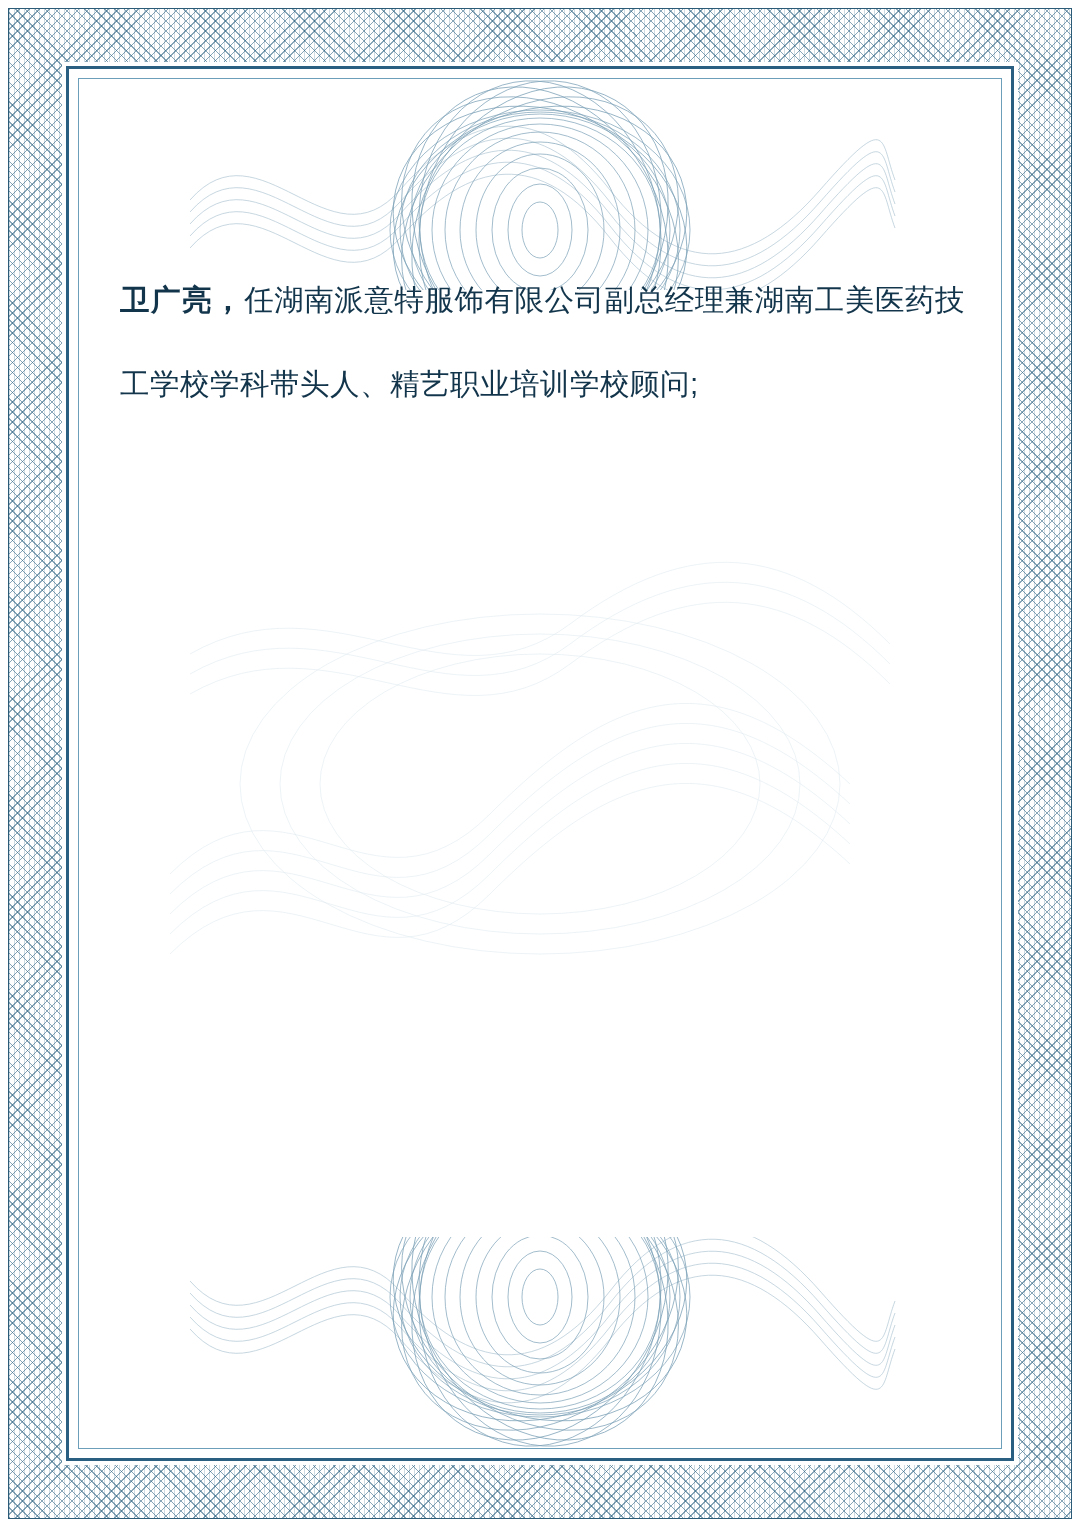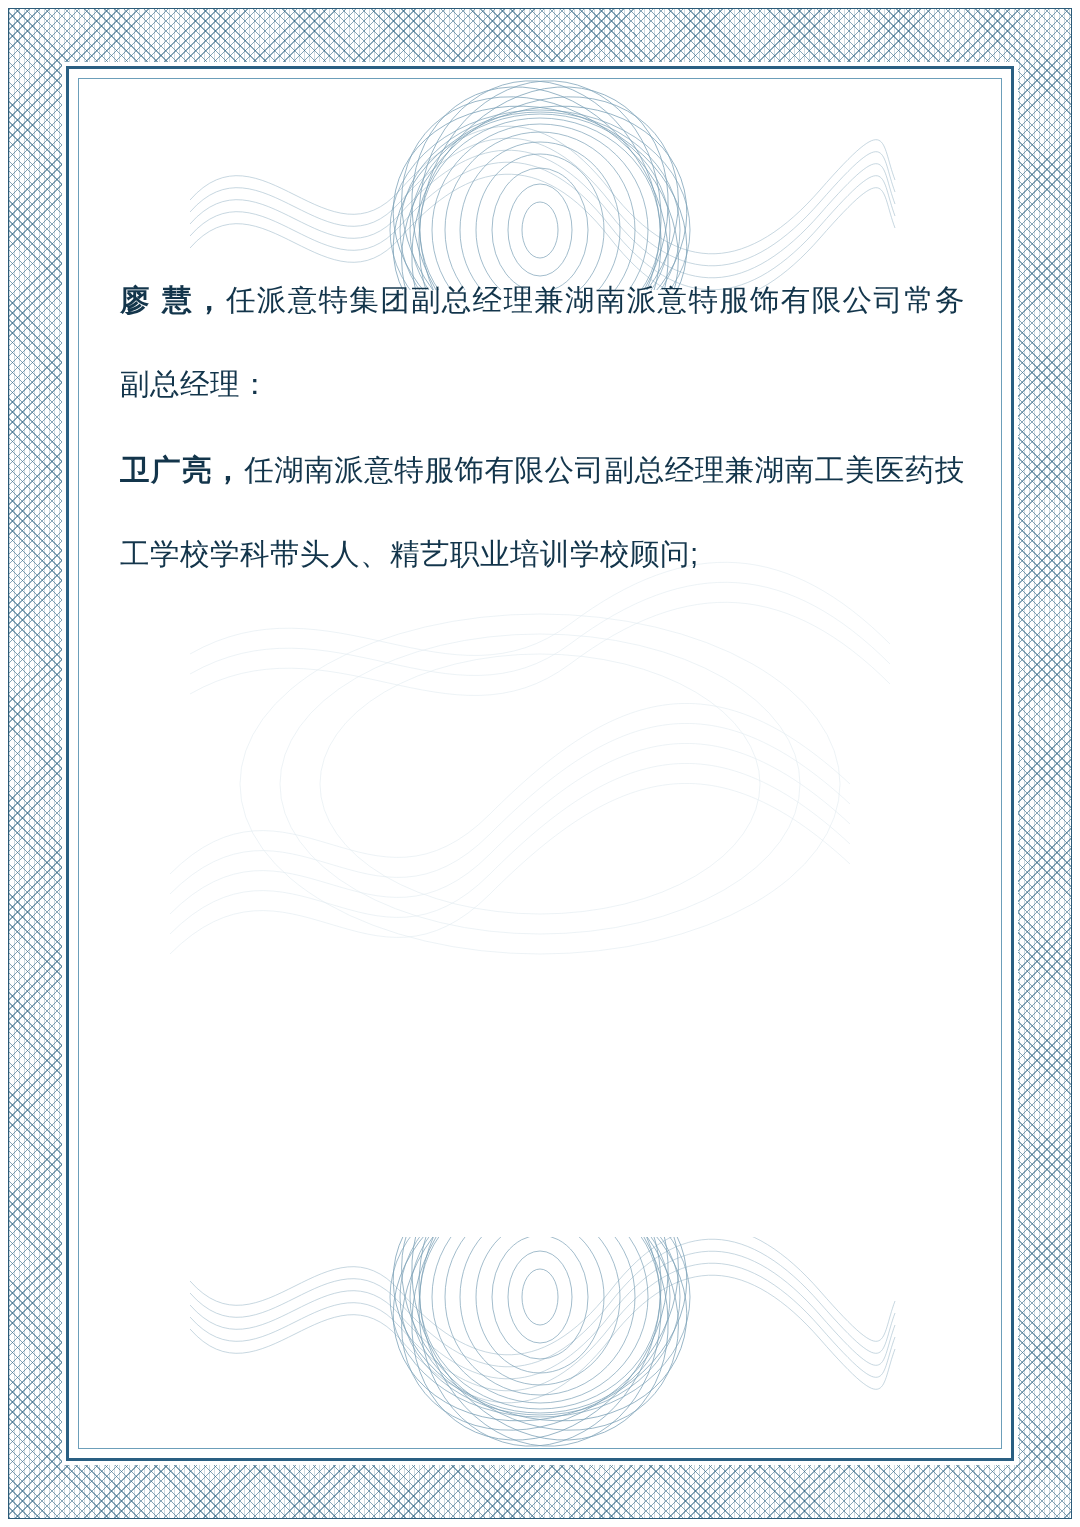--- a/index.html
+++ b/index.html
@@ -212,21 +212,20 @@
       <path d="M40 220 C 180 140, 300 280, 420 190 S 640 110, 740 210"></path>
       <path d="M40 240 C 180 160, 300 300, 420 210 S 640 130, 740 230"></path>
       <ellipse cx="390" cy="330" rx="300" ry="170"></ellipse>
       <ellipse cx="390" cy="330" rx="260" ry="150"></ellipse>
       <ellipse cx="390" cy="330" rx="220" ry="130"></ellipse>
     </g>
   </svg>
 
   <div class="content">
 
-    <p class="para"><span class="nm">廖 慧，</span><span class="txt">任派意特集团副总经理兼湖南派意特服饰有限公司常务副总经理：</span></p>
 
 
 
 
     <p class="para"><span class="nm">卫广亮，</span><span class="txt">任湖南派意特服饰有限公司副总经理兼湖南工美医药技工学校学科带头人、精艺职业培训学校顾问;</span></p>
 
 
   </div>
 </div>
 

